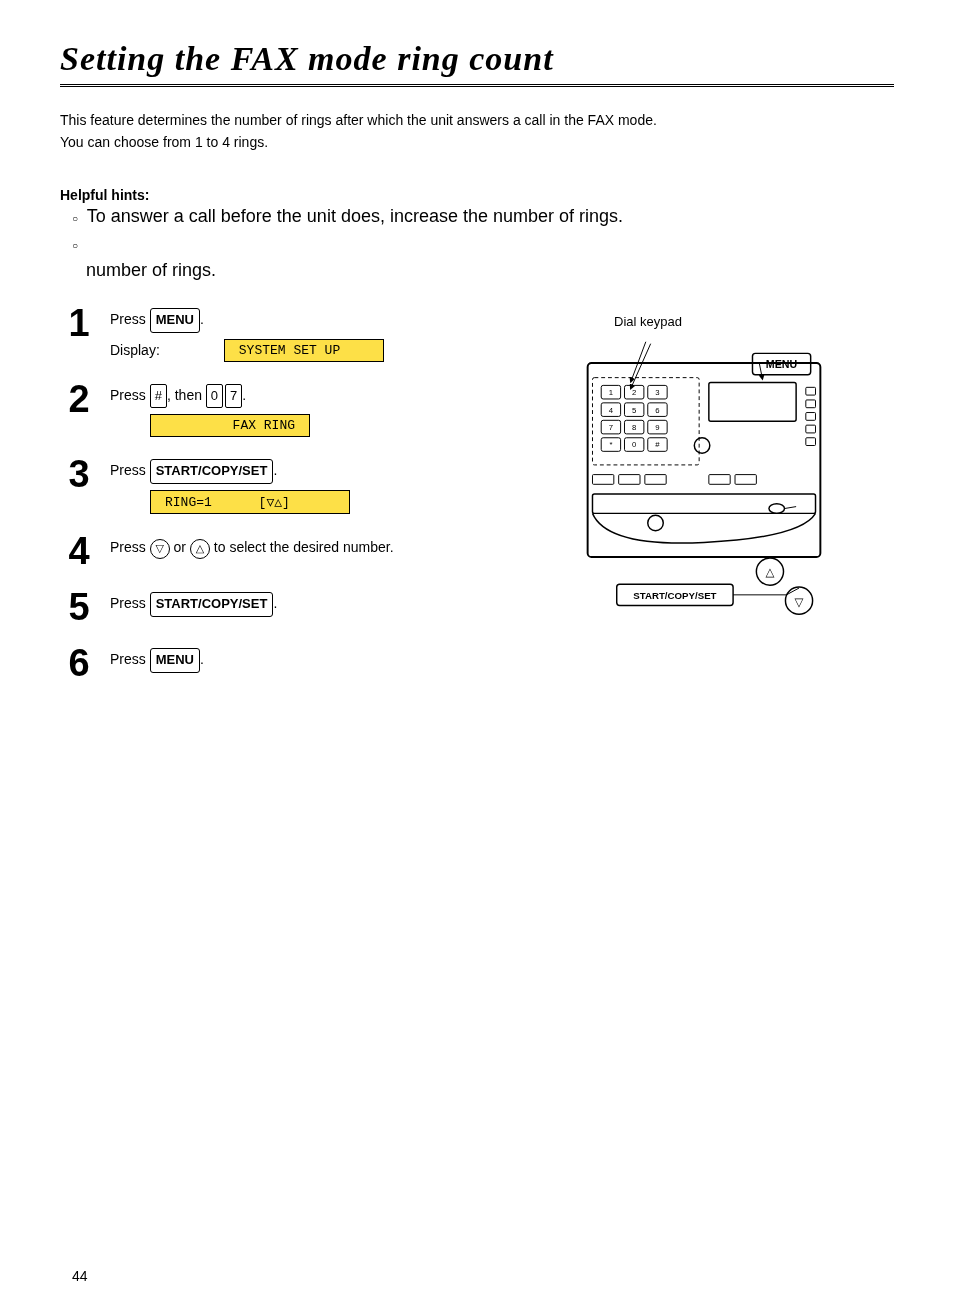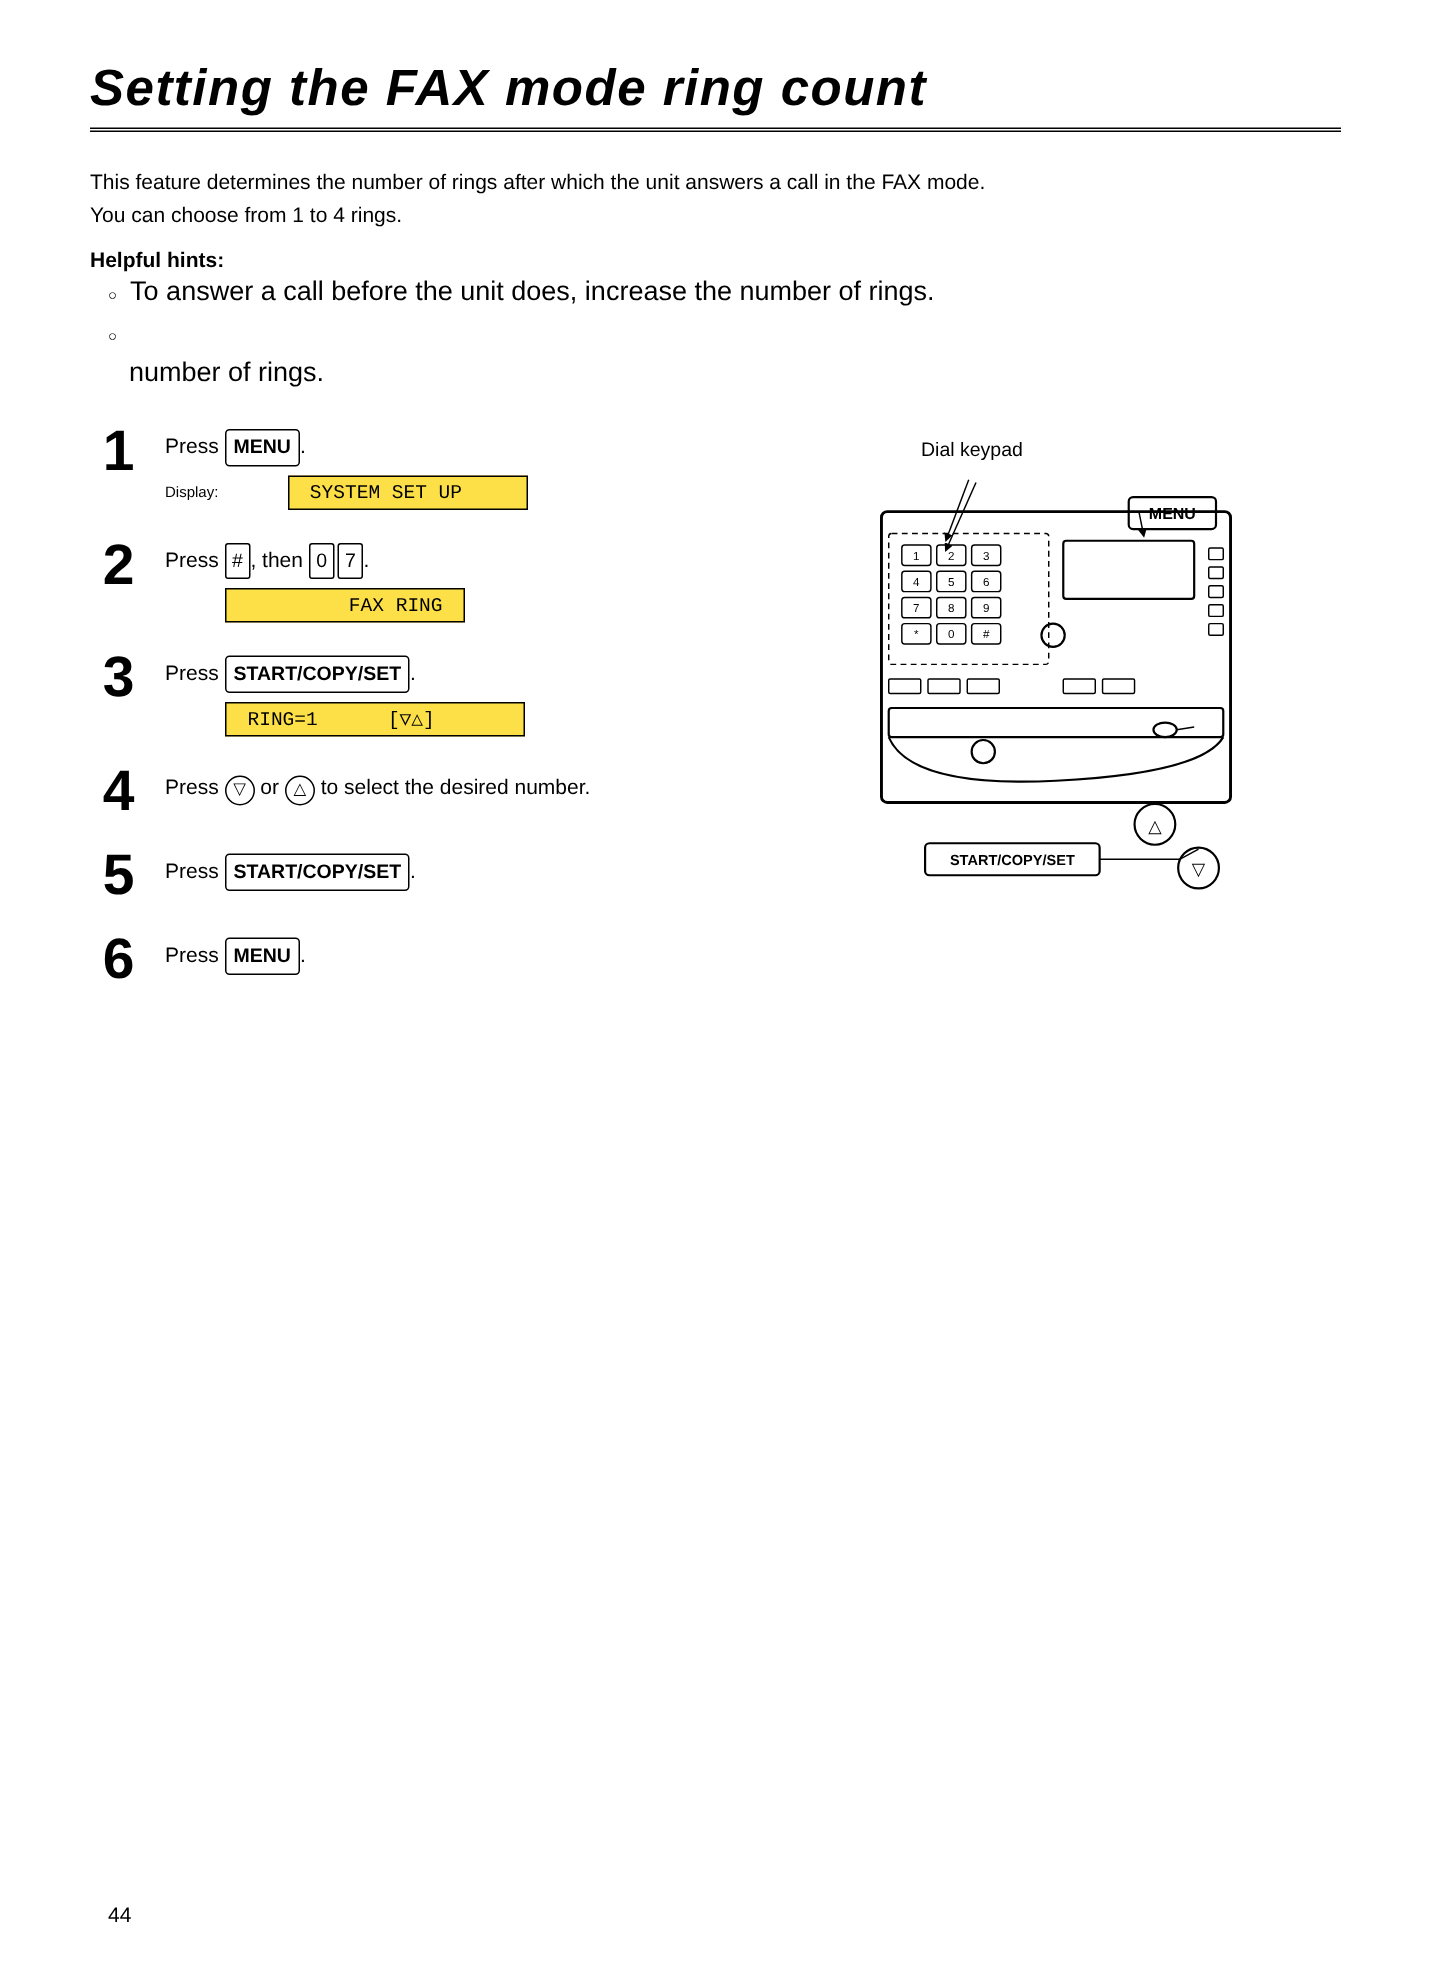--- a/index.html
+++ b/index.html
@@ -7,37 +7,37 @@
       background: #fff;
       font-family: Arial, Helvetica, sans-serif;
       width: 954px;
       min-height: 1314px;
       padding: 40px 60px 40px 60px;
       color: #000;
     }
     .page-title {
       font-size: 32px;
       font-weight: bold;
-      font-family: Liberation Sans, sans-serif;
+      font-family: Liberation Serif, serif;
       letter-spacing: 1px;
       border-bottom: 3px double #000;
       padding-bottom: 6px;
       margin-bottom: 22px;
       display: flex;
       align-items: center;
       gap: 10px;
     }
     .title-text {
       font-style: italic;
       font-size: 34px;
     }
     .intro-text {
       font-size: 14px;
       line-height: 1.6;
-      margin-bottom: 10px;
+      margin-bottom: 33px;
     }
     .helpful-hints {
       font-size: 14px;
       margin-bottom: 10px;
     }
     .helpful-hints .label {
       font-weight: bold;
     }
     .hint-item {
       font-size: 18px;
@@ -88,22 +88,22 @@
       display: inline-block;
       border: 1px solid #000;
       padding: 3px 14px;
       font-family: 'Courier New', monospace;
       font-size: 13px;
       background: #fde047;
       margin-left: 40px;
       min-width: 160px;
     }
     .display-label {
-      font-size: 10px;
-      margin-right: 6px;
+      font-size: 14px;
+      margin-right: 24px;
     }
     .display-row {
       display: flex;
       align-items: center;
       margin-top: 4px;
     }
     .key-btn {
       border: 1.5px solid #000;
       border-radius: 3px;
       padding: 1px 5px;

